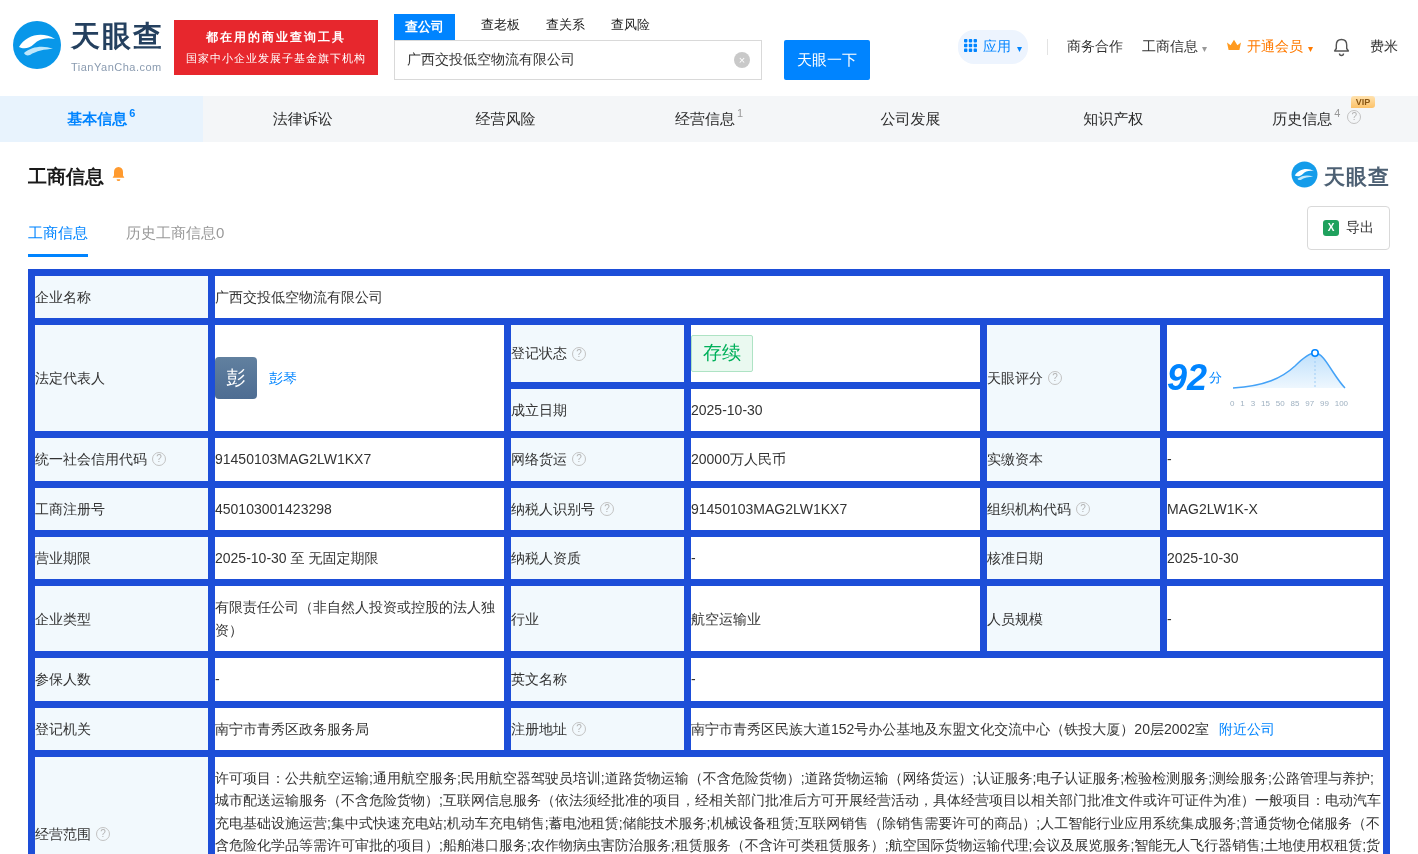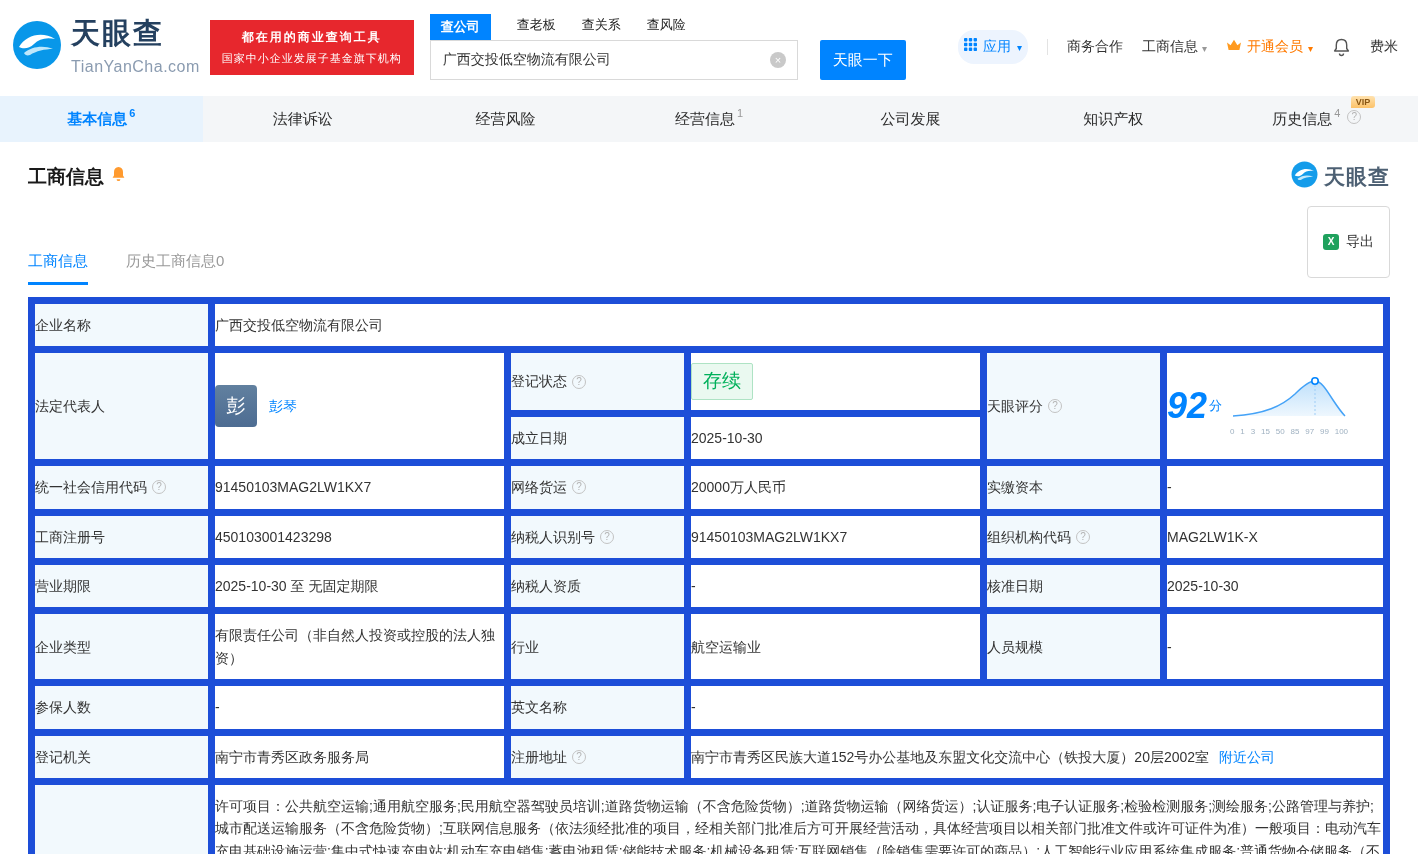--- a/index.html
+++ b/index.html
@@ -4,36 +4,36 @@
 <style>
   *{box-sizing:border-box;margin:0;padding:0}
   html,body{background:#fff;font-family:"Liberation Sans","DejaVu Sans",sans-serif;color:#333}
   body{width:1418px;height:854px;overflow:hidden}
 
   
   .top{display:flex;align-items:center;height:94px;padding:0 20px 0 12px}
   .logo{display:flex;align-items:center;gap:9px;cursor:pointer}
   .logo-txt{display:flex;flex-direction:column;line-height:1}
   .logo-name{font-size:29px;font-weight:bold;color:#24405f;letter-spacing:2px}
-  .logo-domain{font-size:16px;color:#8a9bb0;margin-top:11px;letter-spacing:.5px}
+  .logo-domain{font-size:11px;color:#8a9bb0;margin-top:11px;letter-spacing:.5px}
   .slogan{background:#e7272d;color:#fff;text-align:center;padding:9px 12px;margin-left:10px}
   .slogan-1{font-size:12px;font-weight:bold;letter-spacing:2px}
   .slogan-2{font-size:11px;margin-top:5px;letter-spacing:1px}
   .search-area{margin-left:16px}
   .search-tabs{display:flex;align-items:center;gap:26px}
   .search-tab{font-size:13px;color:#222;cursor:pointer;padding-bottom:5px}
   .search-tab.active{background:#0084ff;color:#fff;padding:4px 11px;font-weight:bold}
   .search-row{display:flex;align-items:center}
   .search-box{position:relative}
   .search-input{width:368px;height:40px;border:1px solid #d9d9d9;padding:0 38px 0 12px;font-size:14px;color:#333;outline:none;font-family:inherit}
   .clear-icon{position:absolute;right:12px;top:12px;width:16px;height:16px;border-radius:50%;background:#c9c9c9;color:#fff;font-size:11px;line-height:16px;text-align:center;cursor:pointer}
   .clear-icon::before{content:"×"}
   .search-btn{margin-left:22px;width:86px;height:40px;background:#0084ff;color:#fff;border:none;font-size:15px;border-radius:2px;cursor:pointer;font-family:inherit}
   .top-menu{margin-left:auto;display:flex;align-items:center;gap:19px;font-size:14px;white-space:nowrap}
-  .apps-btn{display:flex;align-items:flex-start;gap:6px;background:#edf4fe;color:#0084ff;padding:8px 6px;border-radius:16px;cursor:pointer}
+  .apps-btn{display:flex;align-items:center;gap:6px;background:#edf4fe;color:#0084ff;padding:8px 6px;border-radius:16px;cursor:pointer}
   .menu-divider{width:1px;height:16px;background:#e3e3e3}
   .menu-link{color:#333;cursor:pointer;display:flex;align-items:center;gap:4px;text-decoration:none}
   .menu-vip{color:#ff7a00;display:flex;align-items:center;gap:5px;cursor:pointer;text-decoration:none}
   .caret::after{content:"▾";font-size:10px}
   .caret-gray::after{color:#999}
   .caret-blue::after{color:#0084ff}
   .caret-orange::after{color:#ff7a00}
   .bell-btn{cursor:pointer;display:flex}
 
   
@@ -49,21 +49,21 @@
 
   
   .section-head{display:flex;align-items:center;padding:19px 28px 0}
   .section-title{font-size:19px;font-weight:bold;color:#1a1a1a;display:flex;align-items:center;gap:7px}
   .watermark{margin-left:auto;display:flex;align-items:center;gap:6px;opacity:.95}
   .watermark-name{font-size:21px;font-weight:bold;color:#44586c;letter-spacing:1px}
 
   .sub-tabs{display:flex;align-items:flex-end;gap:38px;padding:14px 28px 0}
   .sub-tab{font-size:15px;color:#999;padding-bottom:11px;cursor:pointer;border-bottom:3px solid transparent}
   .sub-tab.active{color:#0084ff;border-bottom-color:#0084ff}
-  .export-btn{margin-left:auto;display:flex;align-items:center;gap:7px;background:#fff;border:1px solid #d9d9d9;border-radius:4px;padding:26px 15px;font-size:14px;color:#333;cursor:pointer;margin-bottom:7px;font-family:inherit}
+  .export-btn{margin-left:auto;display:flex;align-items:center;gap:7px;background:#fff;border:1px solid #d9d9d9;border-radius:4px;padding:12px 15px;font-size:14px;color:#333;cursor:pointer;margin-bottom:7px;font-family:inherit}
   .excel-icon{width:16px;height:16px;background:#1fa15d;border-radius:3px;color:#fff;font-size:10px;font-weight:bold;line-height:16px;text-align:center}
   .excel-icon::before{content:"X"}
 
   
   .info-table{width:1362px;margin:12px 28px 0;border-collapse:collapse;table-layout:fixed;font-size:14px}
   .info-table th,.info-table td{border:7px solid #1d4ed8;padding:10px 0;text-align:left;vertical-align:middle;font-weight:normal;line-height:1.6;word-break:break-all}
   .info-table th{background:#f2f9fd;color:#333}
   .th-flex{display:flex;align-items:center}
   .link{color:#0084ff;cursor:pointer;text-decoration:none}
   .addr-link{margin-left:10px}

